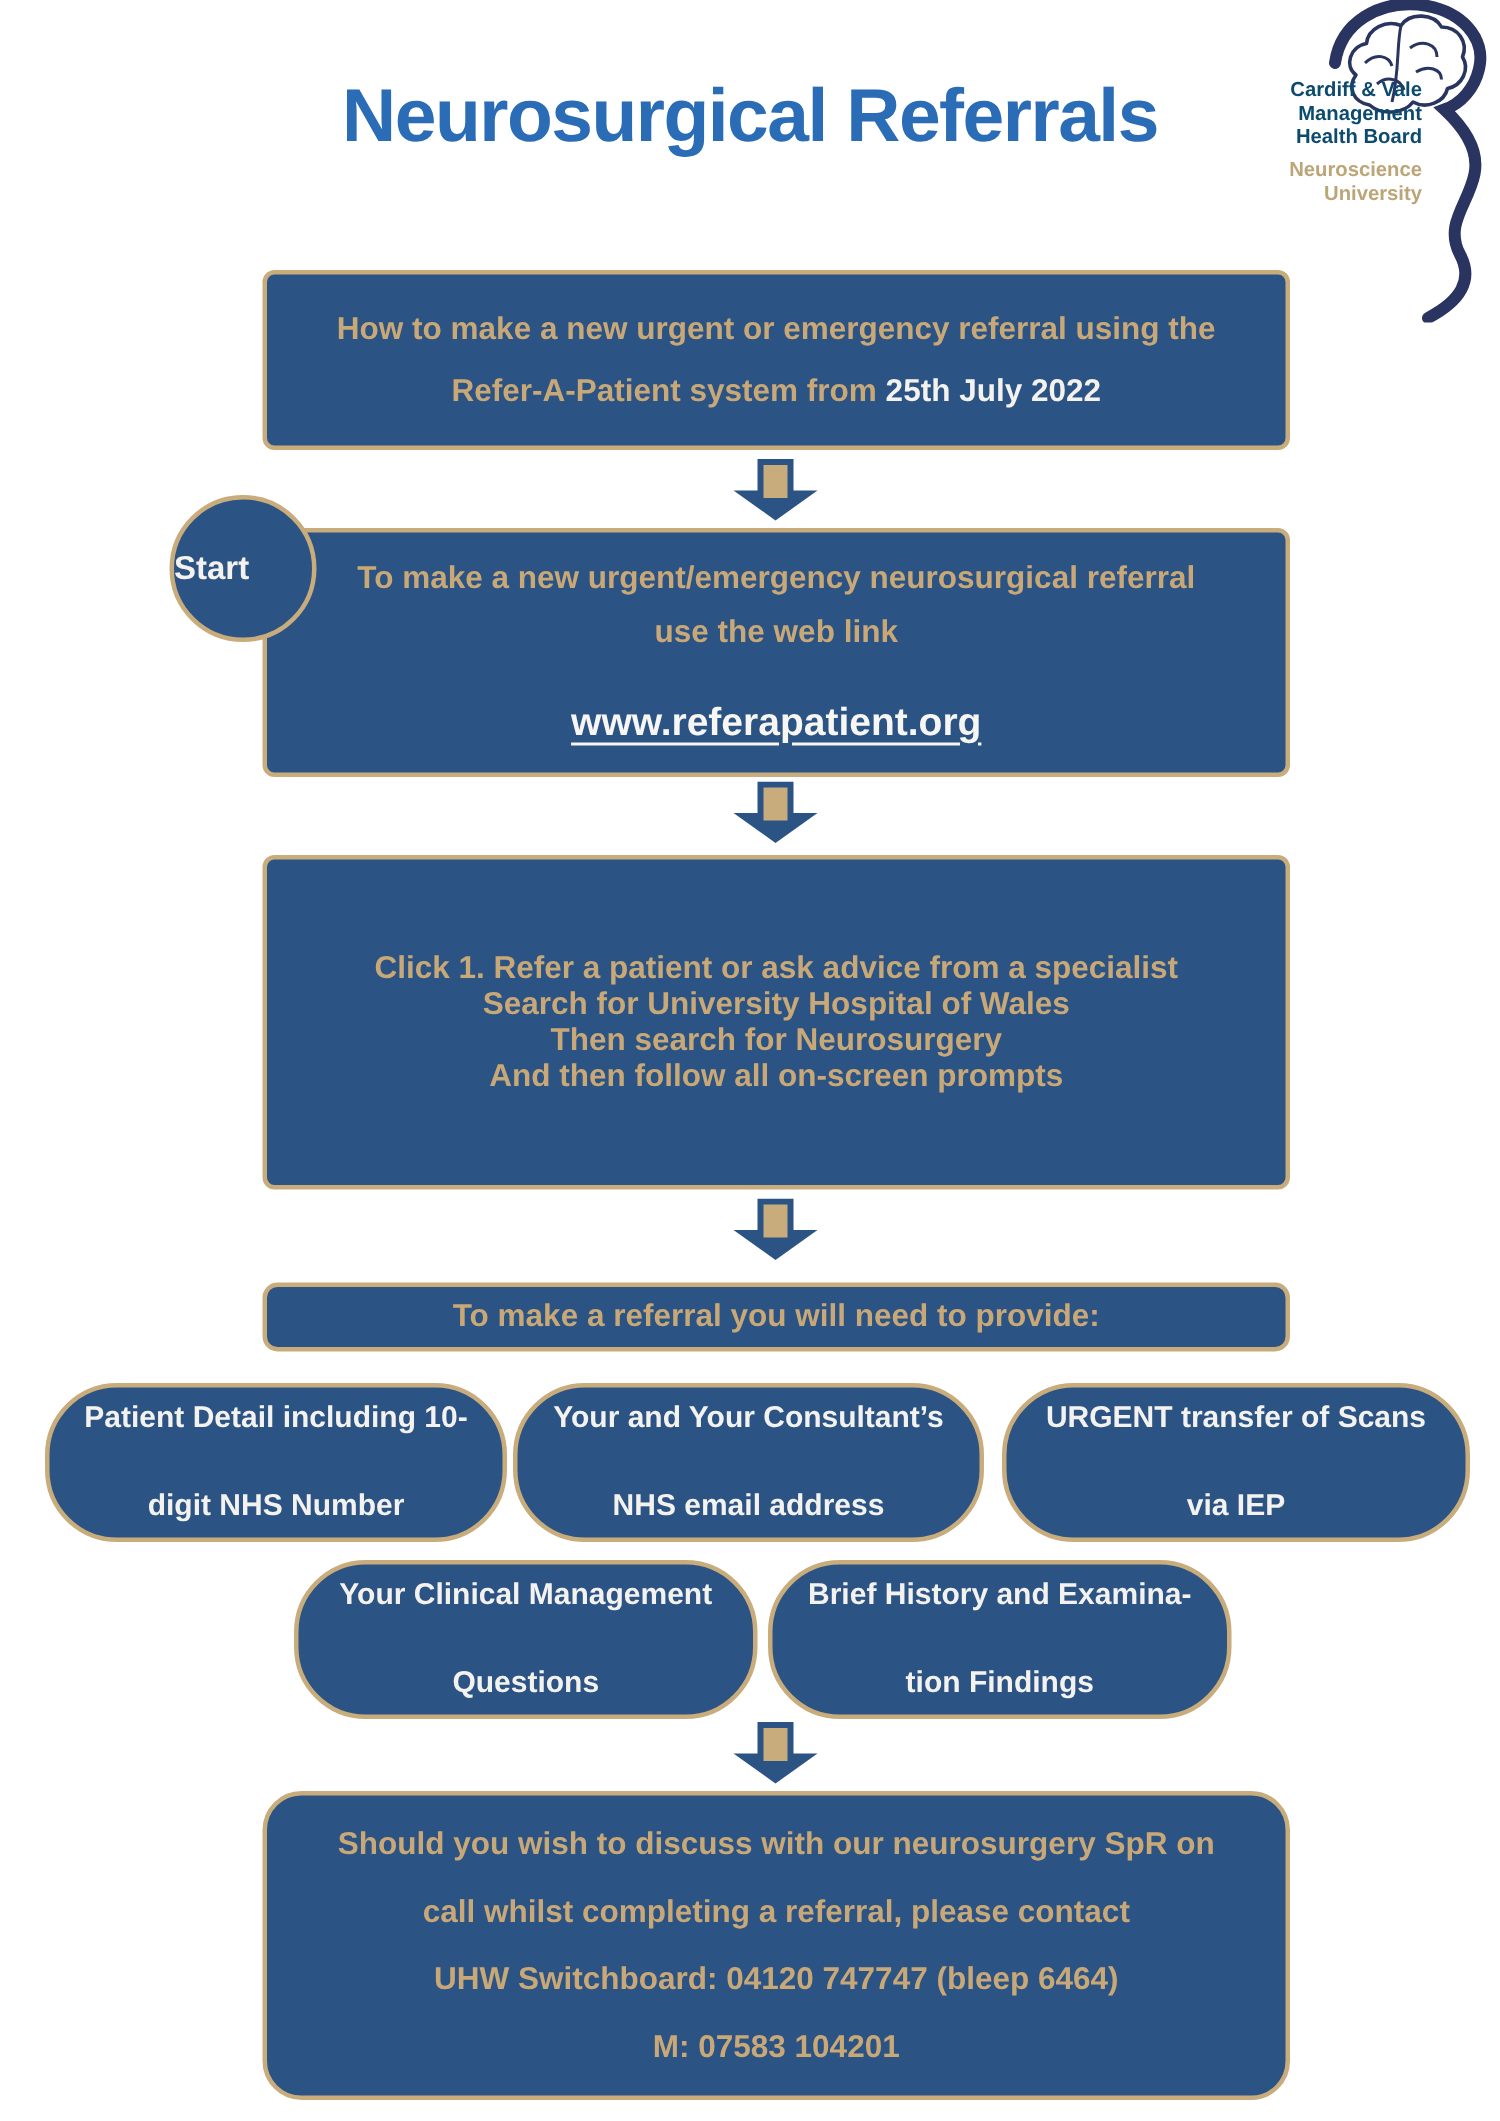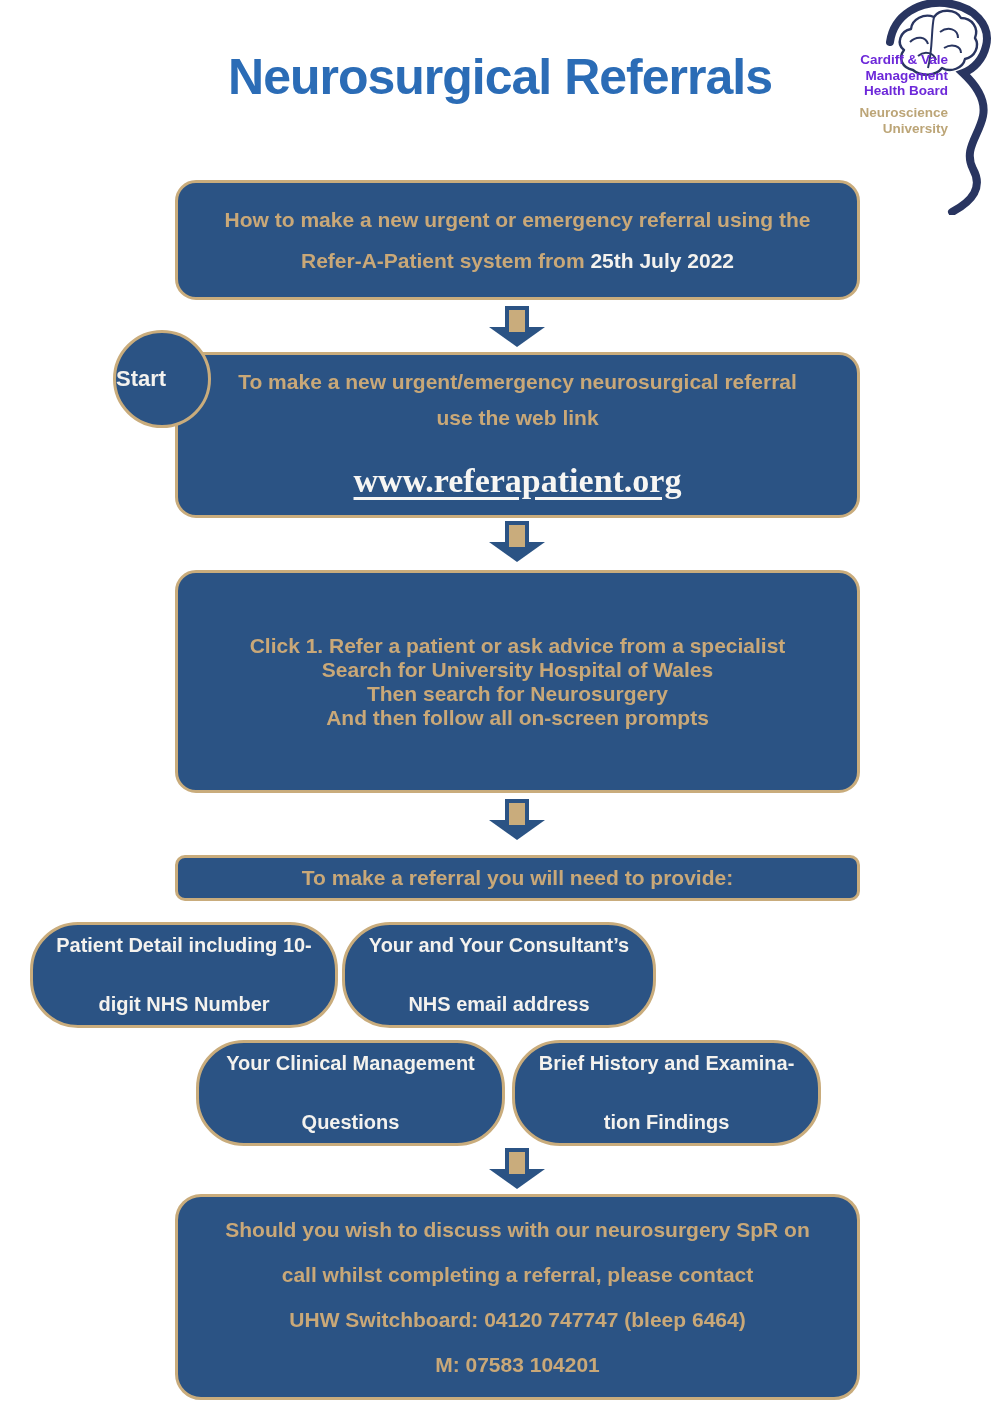--- a/index.html
+++ b/index.html
@@ -24,56 +24,55 @@
     color: #2b6cb6;
     letter-spacing: -1px;
   }
 
   
   .logo { position: absolute; left: 828px; top: 0; width: 172px; height: 215px; }
   .logo-art { position: absolute; left: 0; top: 0; width: 172px; height: 215px; }
   .logo-text {
     position: absolute; left: 0px; top: 52px; width: 120px;
     text-align: right; line-height: 15.5px;
-    font-weight: 700; font-size: 13.5px; color: #6d28d9;
+    font-weight: 700; font-size: 13.5px; color: #0c4a6e;
   }
   .logo-dept {
     position: absolute; left: 0px; top: 105px; width: 120px;
     text-align: right; line-height: 15.5px;
     font-weight: 700; font-size: 13.5px; color: #bca577;
   }
 
   
   .flow-box {
     position: absolute;
     left: 175px; width: 685px;
     background: #2b5384;
     border: 3px solid #c9ac7c;
-    border-radius: 21px;
+    border-radius: 8px;
     display: flex;
     flex-direction: column;
     align-items: center;
     justify-content: center;
     text-align: center;
     color: #c9a878;
     font-weight: 700;
     font-size: 21px;
   }
   .tan { color: #c9a878; }
   .white { color: #f4f2ee; }
 
   .box1 { top: 180px; height: 120px; row-gap: 17px; }
   .box2 { top: 352px; height: 166px; row-gap: 12px; text-align: center; }
   .box2 .weblink {
     margin-top: 20px;
-    font-size: 34px;
+    font-size: 26px;
     color: #f7f6f3;
     text-decoration: underline;
     text-underline-offset: 5px;
-    font-family: Liberation Serif, serif;
   }
   .box3 { top: 570px; height: 223px; }
   .provide-bar {
     top: 855px; height: 46px;
     border-radius: 10px;
     row-gap: 0;
   }
   .box5 { top: 1194px; height: 206px; row-gap: 21px; border-radius: 26px; }
 
   
@@ -191,20 +190,24 @@
   </div>
 
   <div class="pill pill-a">
     <div>Patient Detail including 10-</div>
     <div>digit NHS Number</div>
   </div>
   <div class="pill pill-b">
     <div>Your and Your Consultant’s</div>
     <div>NHS email address</div>
   </div>
+  <div class="pill pill-c">
+    <div>URGENT transfer of Scans</div>
+    <div>via IEP</div>
+  </div>
 
   <div class="pill pill-d">
     <div>Your Clinical Management</div>
     <div>Questions</div>
   </div>
   <div class="pill pill-e">
     <div>Brief History and Examina-</div>
     <div>tion Findings</div>
   </div>
 

